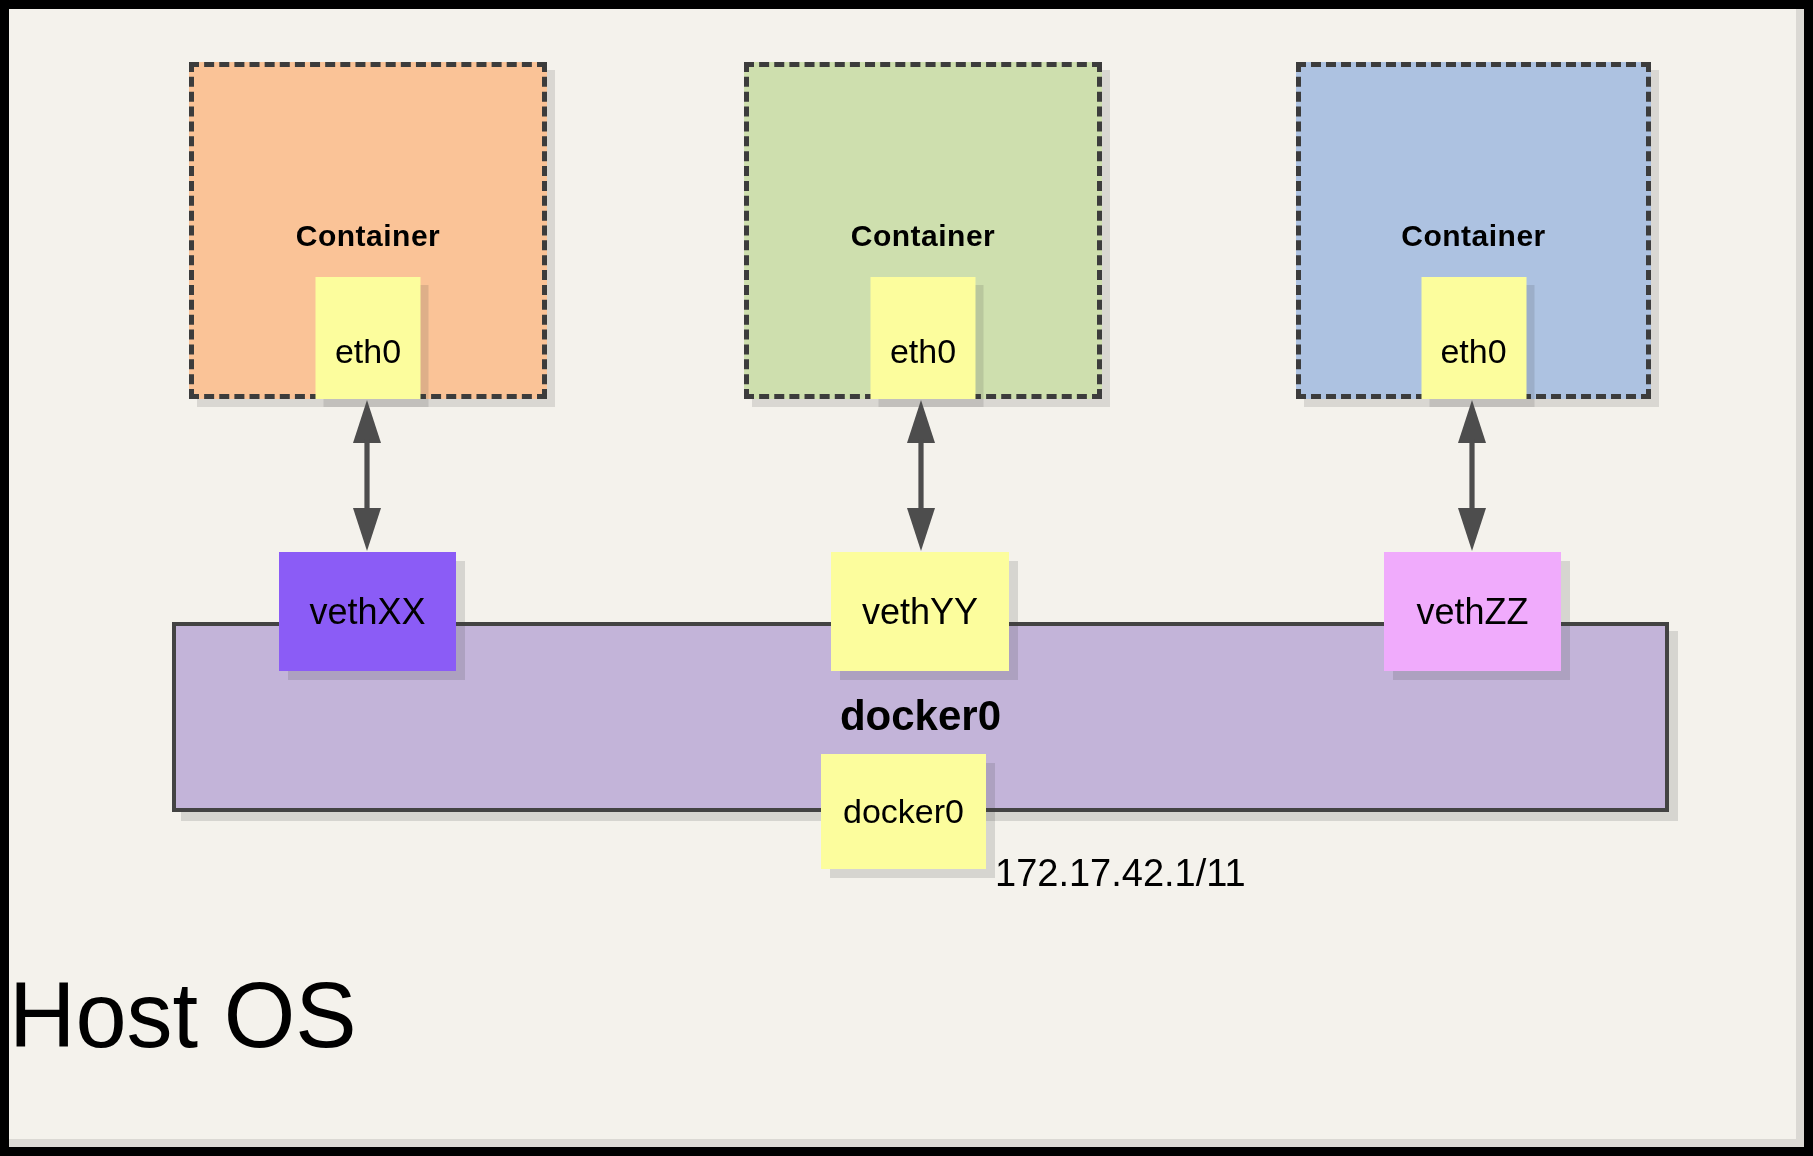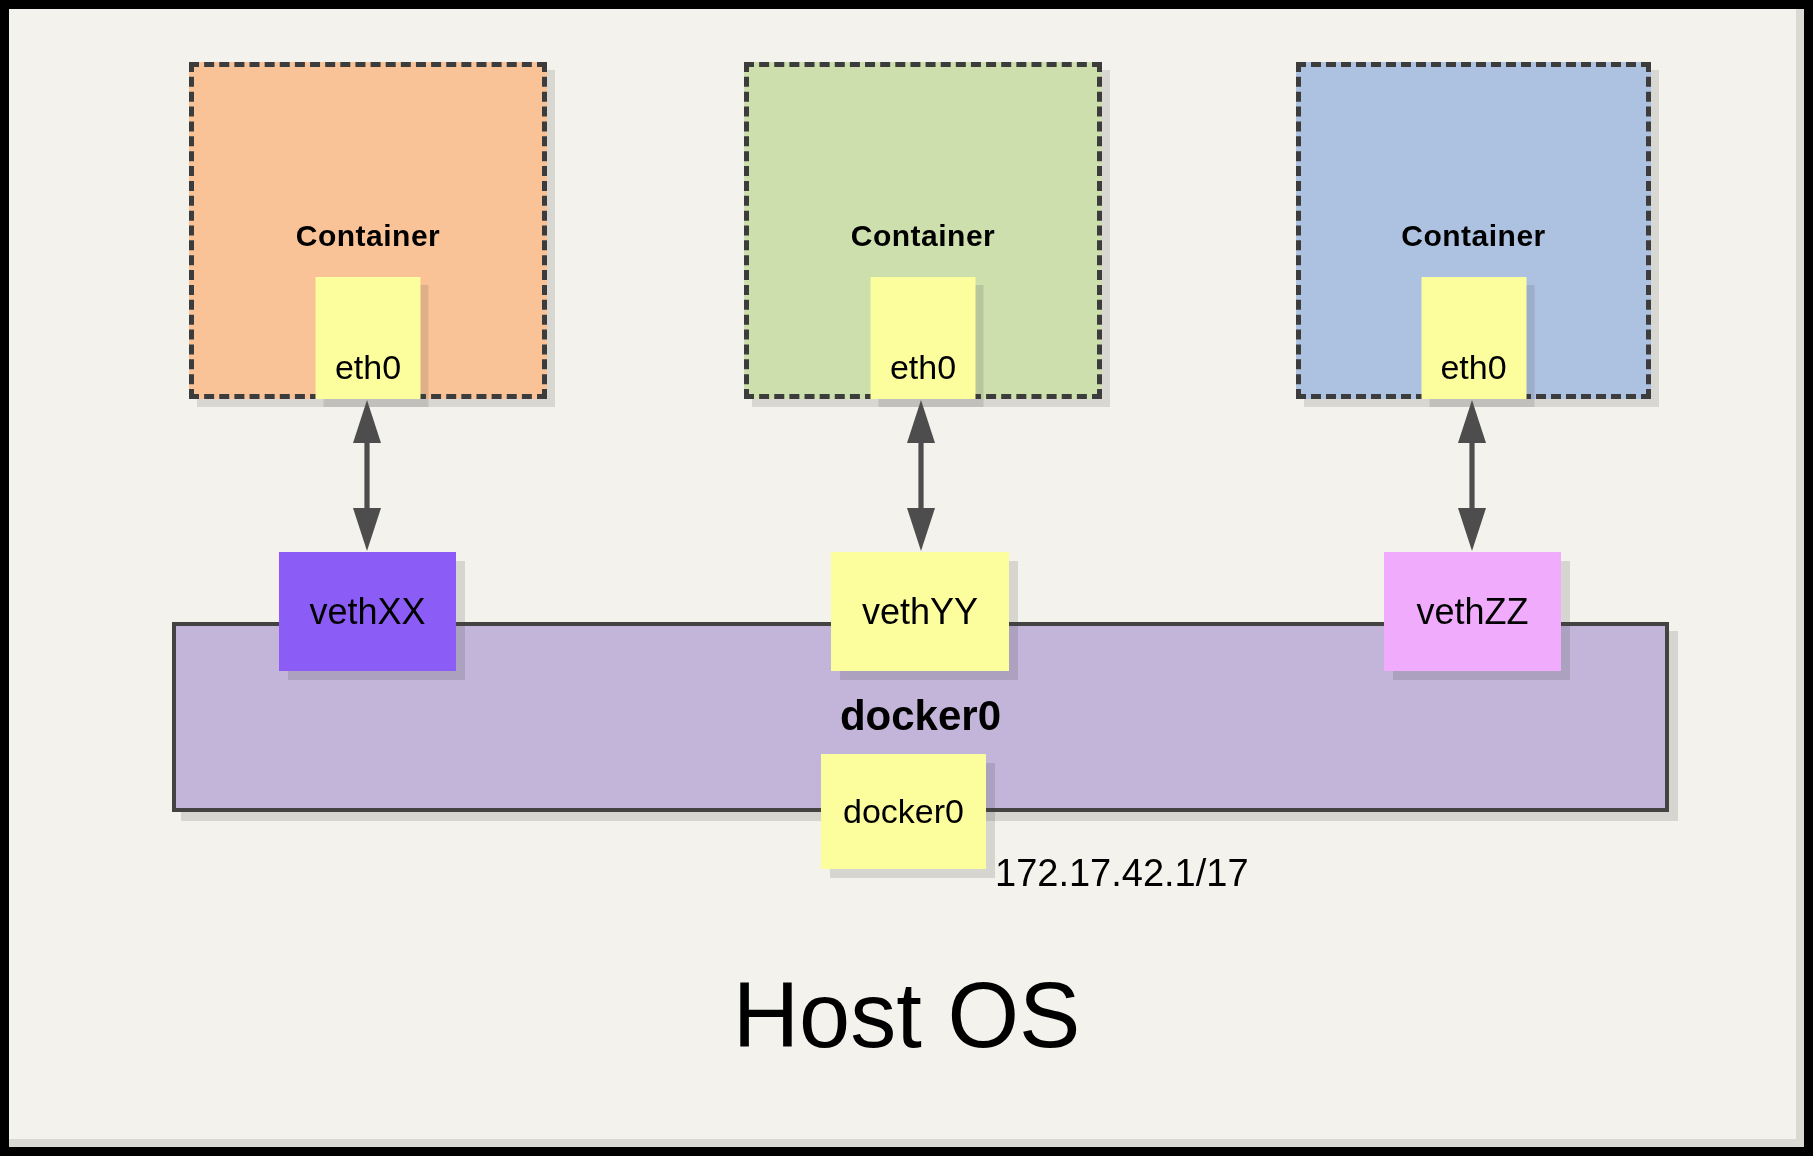--- a/index.html
+++ b/index.html
@@ -48,21 +48,21 @@
   .eth-box {
     position: absolute;
     left: 50%;
     bottom: -5px;
     transform: translateX(-50%);
     width: 105px;
     height: 122px;
     display: flex;
     align-items: flex-end;
     justify-content: center;
-    padding-bottom: 12px;
+    padding-bottom: 28px;
     box-sizing: border-box;
     font-size: 34px;
     box-shadow: 8px 8px 0 rgba(60,60,60,0.14);
   }
 
   
   .arrow {
     position: absolute;
     top: 390px;
     width: 40px;
@@ -124,21 +124,21 @@
     position: absolute;
     left: 986px; top: 843px;
     font-size: 38px;
     z-index: 3;
   }
 
   .host-label {
     position: absolute;
     top: 958px; left: 0;
     width: 100%;
-    text-align: center;
+    text-align: left;
     font-size: 92px;
     line-height: 1.05;
   }
 </style>
 </head>
 <body>
 
 <div class="frame">
   <div class="canvas" style="background: rgb(244, 242, 236);">
 
@@ -196,18 +196,18 @@
       <span>vethYY</span>
     </div>
     <div class="veth-box v3" style="background: #f0abfc;">
       <span>vethZZ</span>
     </div>
 
     <div class="bridge-if-box" style="background: rgb(252, 253, 157);">
       <span>docker0</span>
     </div>
 
-    <div class="ip-label">172.17.42.1/17</div>
+    <div class="ip-label">172.17.42.1/11</div>
 
     <div class="host-label">Host OS</div>
 
   </div>
 </div>
 
 </body></html>

